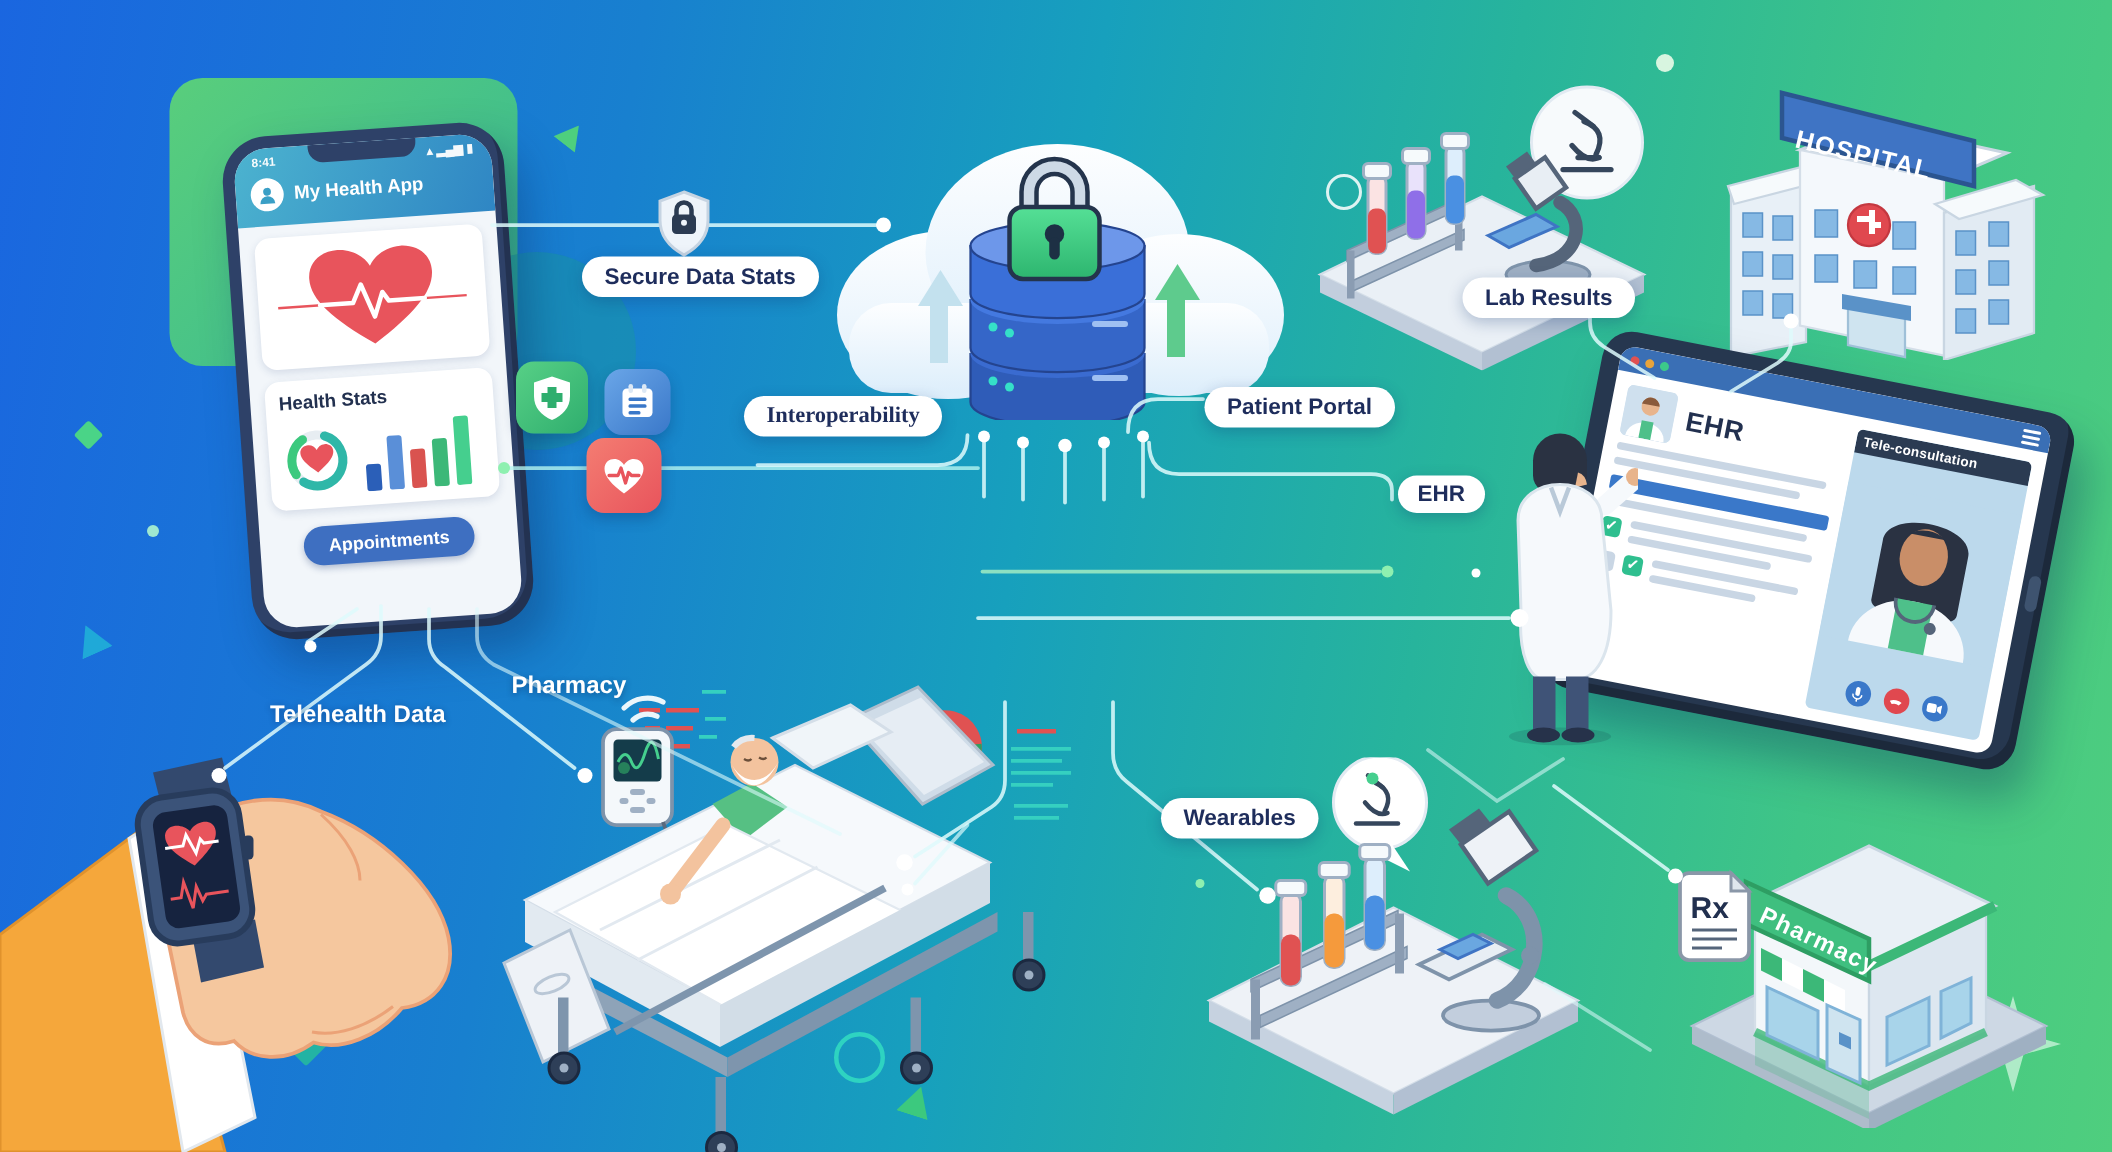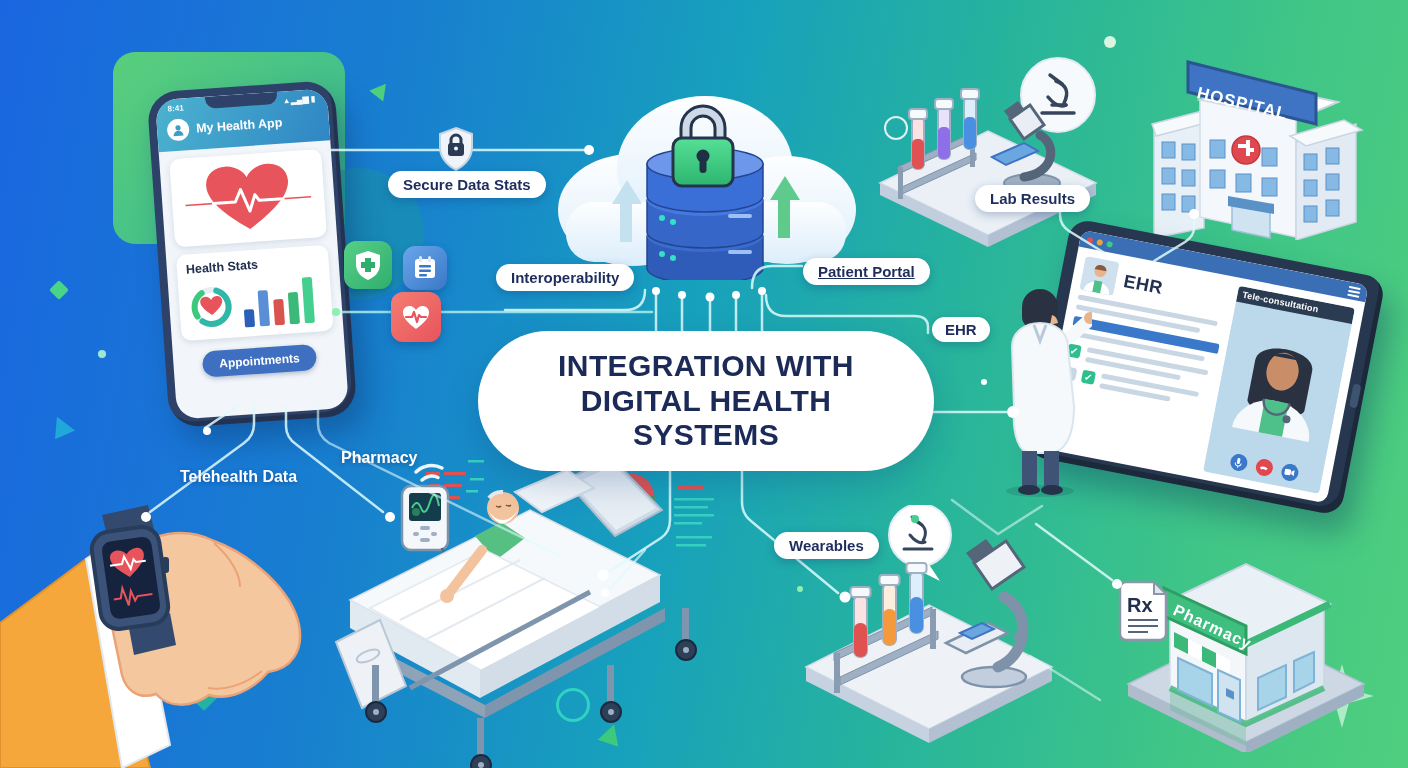--- a/index.html
+++ b/index.html
@@ -630,27 +630,24 @@
                   <polygon points="7,2.2 10,0.5 10,6.5 7,4.8" fill="#fff"></polygon>
                 </svg>
             </span>
           </div>
         </div>
       </div>
     </div>
     <div class="home-btn"></div>
   </div>
 
-  <div class="title-pill">
-    <span>INTEGRATION WITH DIGITAL HEALTH SYSTEMS</span>
-  </div>
 
   <div class="pill" style="left:388px;top:171px;">Secure Data Stats</div>
-  <div class="pill" style="left:496px;top:264px;">Interoperability</div>
-  <div class="pill" style="left:803px;top:258px;text-decoration:underline;">Patient Portal</div>
+  <div class="pill" style="left:496px;top:264px;font-family:Liberation Serif, serif;">Interoperability</div>
+  <div class="pill" style="left:803px;top:258px;">Patient Portal</div>
   <div class="pill" style="left:932px;top:317px;padding:4px 13px;">EHR</div>
   <div class="pill" style="left:975px;top:185px;">Lab Results</div>
   <div class="pill" style="left:774px;top:532px;">Wearables</div>
 
   <div class="flabel" style="left:180px;top:468px;">Telehealth Data</div>
   <div class="flabel" style="left:341px;top:449px;">Pharmacy</div>
 
 </div>
 
 </body></html>

